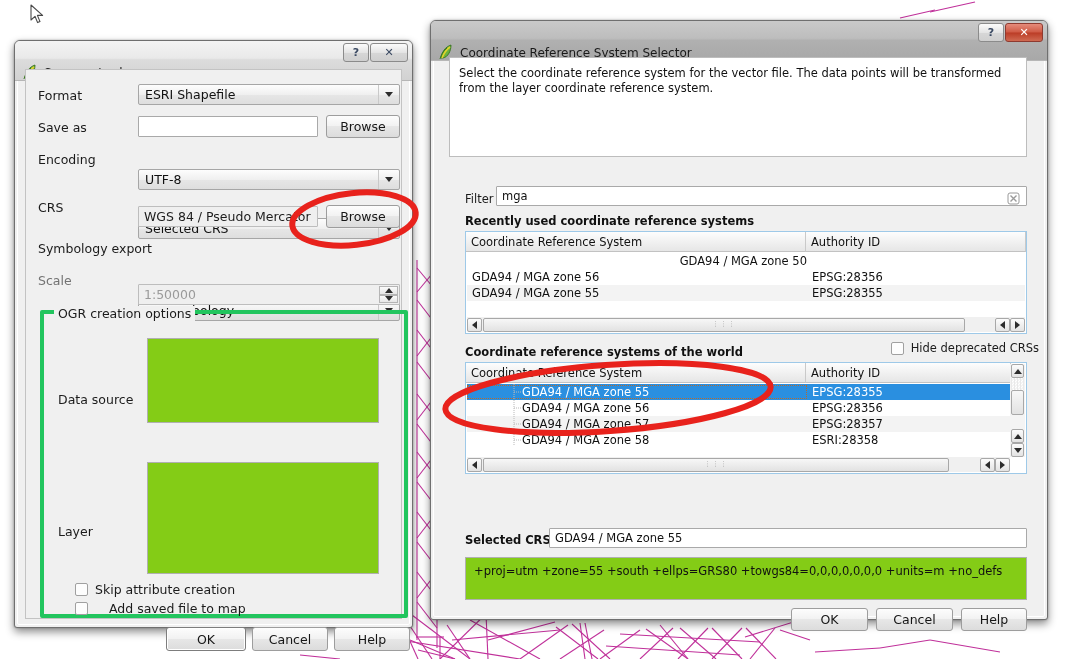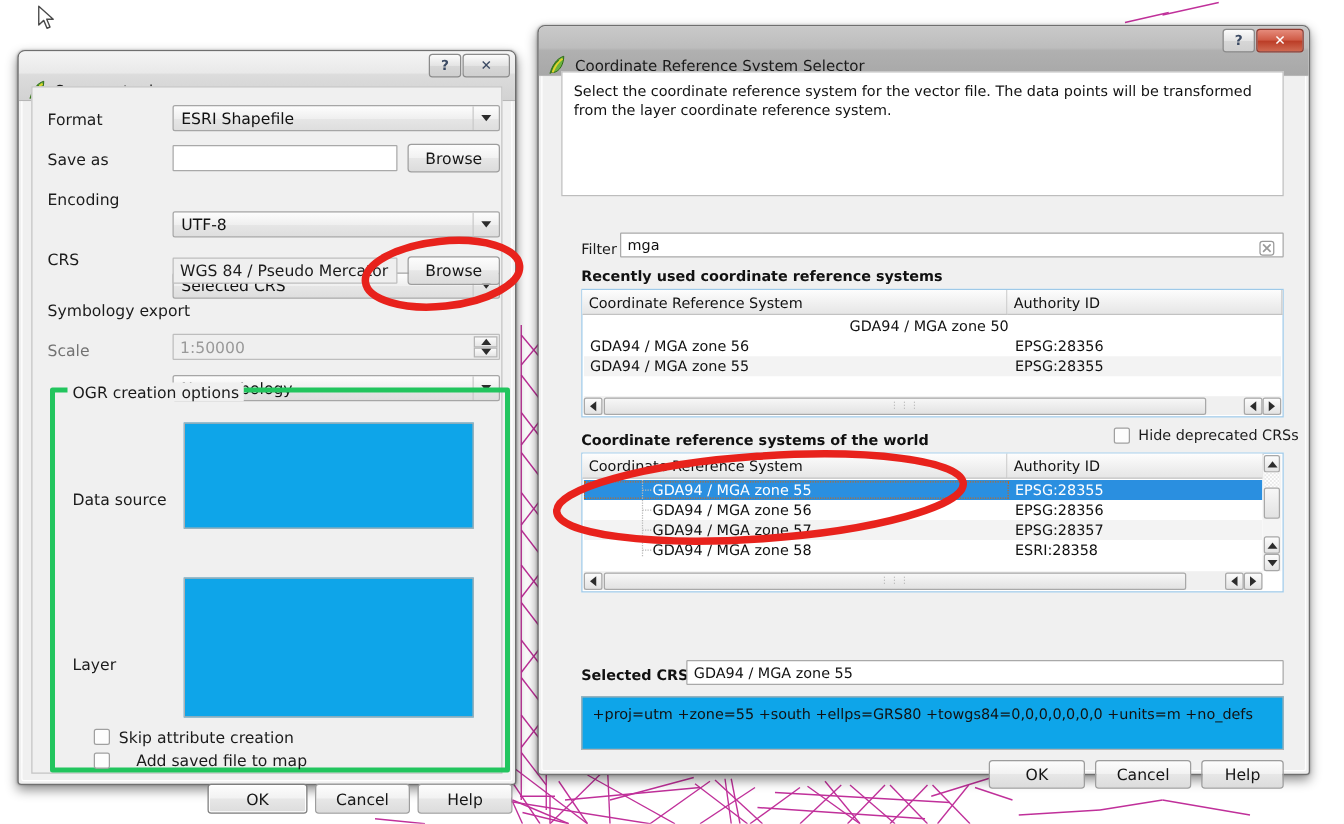--- a/index.html
+++ b/index.html
@@ -113,21 +113,21 @@
     display:flex;align-items:center;justify-content:center;box-sizing:border-box;
   }
   .gbox{
     position:absolute;border:4px solid #22c55e;border-radius:2px;
   }
   .gbox-title{
     position:absolute;top:-8px;left:10px;background:#f0f0f0;padding:0 4px;
     font-size:12.5px;color:#1b1b1b;
   }
   .txtarea{
-    border:1px solid #b0b0b0;background:#0ea5e9;box-sizing:border-box;
+    border:1px solid #b0b0b0;background:#84cc16;box-sizing:border-box;
   }
   .chk{
     width:13px;height:13px;border:1px solid #a0a0a0;background:#fdfdfd;border-radius:2px;
     box-sizing:border-box;flex:0 0 auto;
   }
 
   
   #dlg-crs{left:430px;top:20px;width:618px;height:600px;}
   #dlg-crs .body{position:absolute;left:8px;top:28px;right:8px;bottom:8px;}
   #dlg-crs, #dlg-crs .lbl, #dlg-crs .ftext, #dlg-crs .btn, #dlg-crs .cell{
@@ -340,21 +340,21 @@
       <div class="combo" style="left:112px;top:167px;width:262px;">
         <span class="ctext">No symbology</span>
         <span class="arrow">
             <i class="tri-down"></i>
           </span>
       </div>
 
       <div class="row" style="left:12px;top:203px;">
         <span class="lbl disabled">Scale</span>
       </div>
-      <div class="tfield disabled" style="position:absolute;left:112px;top:197px;width:262px;">
+      <div class="tfield disabled" style="position:absolute;left:112px;top:214px;width:262px;">
         <span class="ftext">1:50000</span>
         <span class="spinbox">
           <div>
               <i class="tri-up"></i>
             </div>
           <div>
               <i class="tri-down"></i>
             </div>
         </span>
       </div>

